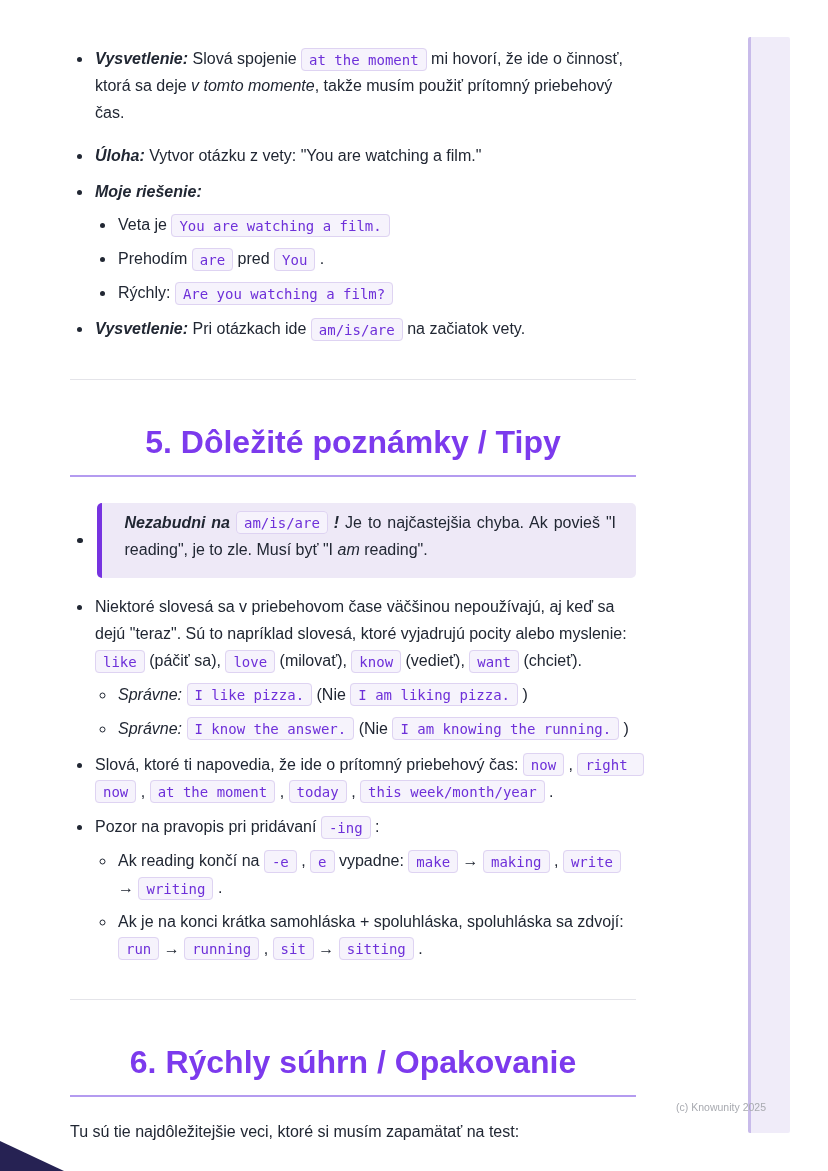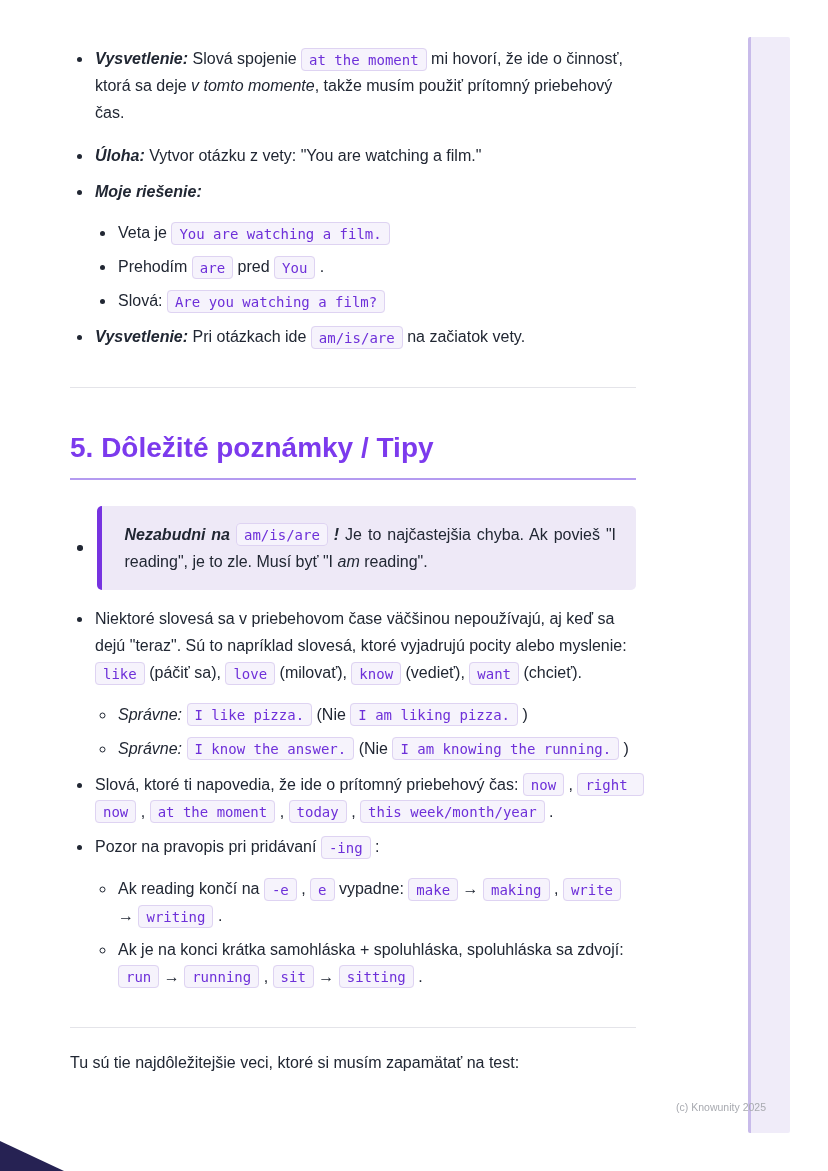--- a/index.html
+++ b/index.html
@@ -12,45 +12,45 @@
   html,body{width:828px;height:1171px;}
   body{
     position:relative;background:#ffffff;overflow:hidden;
     font-family:"Liberation Sans",sans-serif;font-size:16px;color:var(--body);
   }
   .content{position:absolute;left:70px;top:30px;width:566px;}
   .lst{margin:16px 0 0 0;padding-left:23px;}
   .lst li{margin:0 0 9px 0;line-height:1.68;padding-left:2px;}
   .lst.disc{list-style-type:disc;}
   .lst.circle{list-style-type:circle;}
-  .lst .lst{margin-top:15px;padding-left:21px;}
+  .lst .lst{margin-top:7px;padding-left:21px;}
   .lst .lst li{margin-bottom:7px;}
   p{margin:22px 0 0 0;line-height:1.6;}
   .b{font-weight:bold;font-style:italic;}
   .i{font-style:italic;}
   h2{
     margin:42px 0 0 0;padding-bottom:13px;border-bottom:2px solid var(--underline);
-    color:var(--heading);font-size:28px;font-weight:bold;line-height:1.25;
+    color:var(--heading);font-size:32px;font-weight:bold;line-height:1.25;text-align:center;
   }
   hr{border:none;border-top:1px solid var(--rule);margin:36px 0 0 0;}
   .chip{
     font-family:"DejaVu Sans Mono",monospace;font-size:14px;
     color:var(--chip-text);background:var(--chip-bg);
     border:1px solid var(--chip-border);border-radius:4px;
     padding:2.5px 7px;white-space:pre-wrap;
     box-decoration-break:clone;-webkit-box-decoration-break:clone;
   }
   .callout-row{display:flex;align-items:center;margin:26px 0 0 0;}
   .callout-row .dot{
     flex:0 0 auto;width:5.5px;height:5.5px;border-radius:50%;
     background:var(--body);margin:0 14px 0 7px;
   }
   .callout{
     flex:1;background:var(--callout-bg);border-left:5px solid var(--callout-border);
-    border-radius:5px;padding:15px 20px 15px 23px;line-height:1.7;text-align:justify;
+    border-radius:5px;padding:6px 20px 15px 23px;line-height:1.7;text-align:justify;
   }
   .edge-bar{
     position:absolute;left:748px;top:37px;width:42px;height:1096px;
     background:var(--bar-fill);border-left:3px solid var(--bar-line);border-radius:2px;
   }
   .footer-credit{
     position:absolute;right:62px;top:1101px;z-index:2;
     font-size:10.5px;color:var(--footer);
   }
   .corner-triangle{
@@ -63,21 +63,21 @@
 
 <div class="content">
     <ul class="lst disc">
       <li><span class="b">Vysvetlenie:</span><span class=""> Slová spojenie </span><code class="chip">at the moment</code><span class=""> mi hovorí, že ide o činnosť, ktorá sa deje </span><span class="i">v tomto momente</span><span class="">, takže musím použiť prítomný priebehový čas.</span></li>
     </ul>
     <ul class="lst disc">
       <li><span class="b">Úloha:</span><span class=""> Vytvor otázku z vety: "You are watching a film."</span></li>
       <li><span class="b">Moje riešenie:</span><ul class="lst disc">
           <li><span class="">Veta je </span><code class="chip">You are watching a film.</code></li>
           <li><span class="">Prehodím </span><code class="chip">are</code><span class=""> pred </span><code class="chip">You</code><span class=""> .</span></li>
-          <li><span class="">Slová: </span><code class="chip">Are you watching a film?</code></li>
+          <li><span class="">Rýchly: </span><code class="chip">Are you watching a film?</code></li>
         </ul></li>
       <li><span class="b">Vysvetlenie:</span><span class=""> Pri otázkach ide </span><code class="chip">am/is/are</code><span class=""> na začiatok vety.</span></li>
     </ul>
     <hr>
     <h2>5. Dôležité poznámky / Tipy</h2>
     <div class="callout-row">
       <span class="dot"></span>
       <div class="callout"><span class="b">Nezabudni na</span><span class=""> </span><code class="chip">am/is/are</code><span class=""> </span><span class="b">!</span><span class=""> Je to najčastejšia chyba. Ak povieš "I reading", je to zle. Musí byť "I </span><span class="i">am</span><span class=""> reading".</span></div>
     </div>
     <ul class="lst disc">
@@ -85,20 +85,21 @@
           <li><span class="i">Správne:</span><span class=""> </span><code class="chip">I like pizza.</code><span class=""> (Nie </span><code class="chip">I am liking pizza.</code><span class=""> )</span></li>
           <li><span class="i">Správne:</span><span class=""> </span><code class="chip">I know the answer.</code><span class=""> (Nie </span><code class="chip">I am knowing the running.</code><span class=""> )</span></li>
         </ul></li>
       <li><span class="">Slová, ktoré ti napovedia, že ide o prítomný priebehový čas: </span><code class="chip">now</code><span class=""> , </span><code class="chip">right now</code><span class=""> , </span><code class="chip">at the moment</code><span class=""> , </span><code class="chip">today</code><span class=""> , </span><code class="chip">this week/month/year</code><span class=""> .</span></li>
       <li><span class="">Pozor na pravopis pri pridávaní </span><code class="chip">-ing</code><span class=""> :</span><ul class="lst circle">
           <li><span class="">Ak reading končí na </span><code class="chip">-e</code><span class=""> , </span><code class="chip">e</code><span class=""> vypadne: </span><code class="chip">make</code><span class=""> → </span><code class="chip">making</code><span class=""> , </span><code class="chip">write</code><span class=""> → </span><code class="chip">writing</code><span class=""> .</span></li>
           <li><span class="">Ak je na konci krátka samohláska + spoluhláska, spoluhláska sa zdvojí: </span><code class="chip">run</code><span class=""> → </span><code class="chip">running</code><span class=""> , </span><code class="chip">sit</code><span class=""> → </span><code class="chip">sitting</code><span class=""> .</span></li>
         </ul></li>
     </ul>
     <hr>
+    <h2>6. Rýchly súhrn / Opakovanie</h2>
     <p><span class="">Tu sú tie najdôležitejšie veci, ktoré si musím zapamätať na test:</span></p>
   </div>
 
 <div class="edge-bar"></div>
 
 <div class="footer-credit">(c) Knowunity 2025</div>
 
 <div class="corner-triangle"></div>
 
 </body></html>

